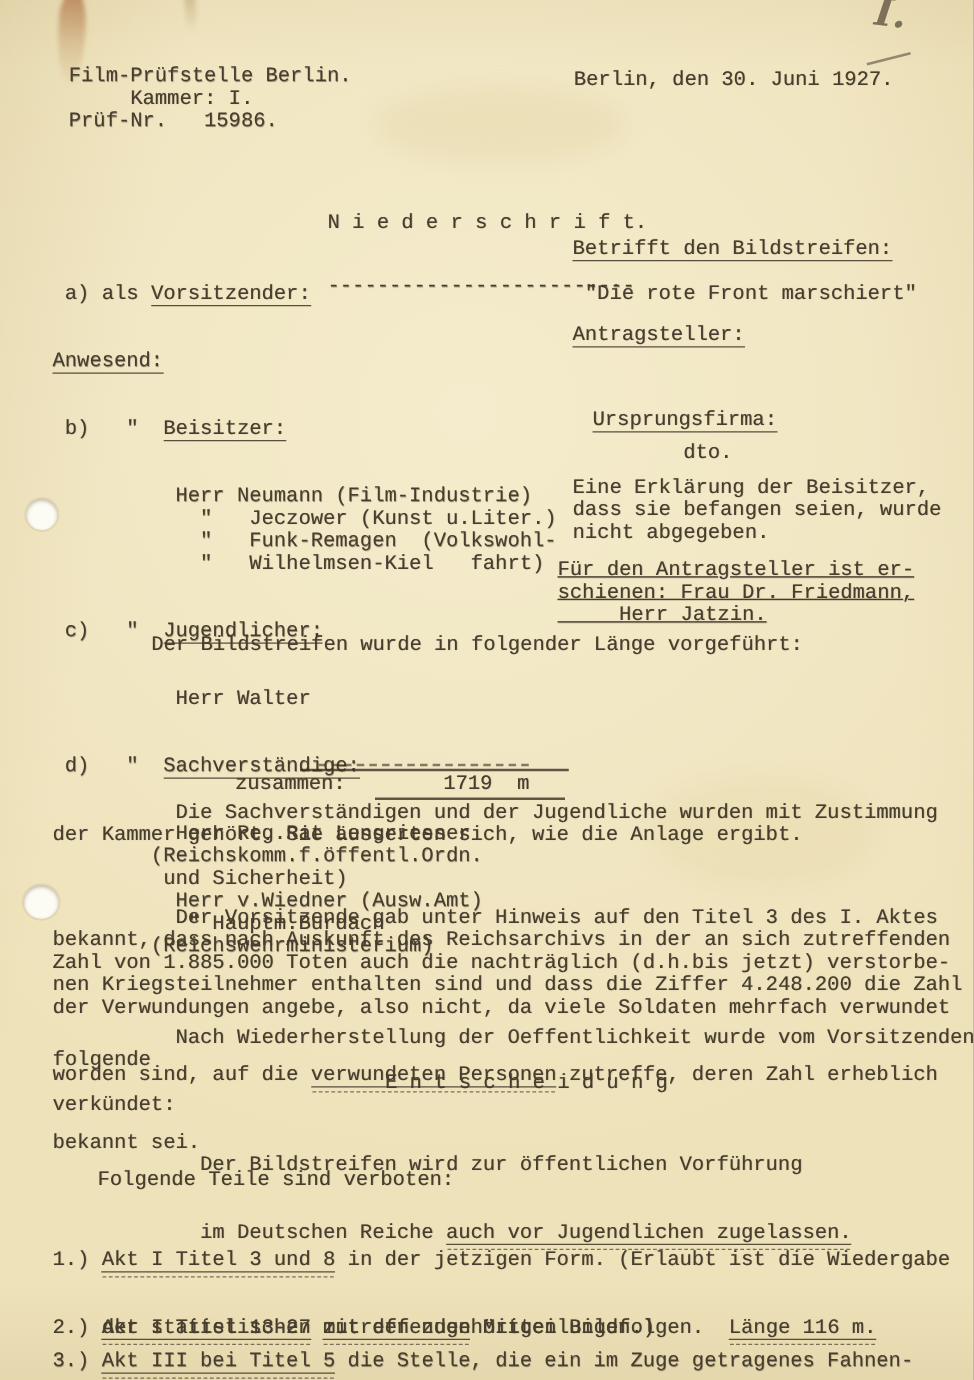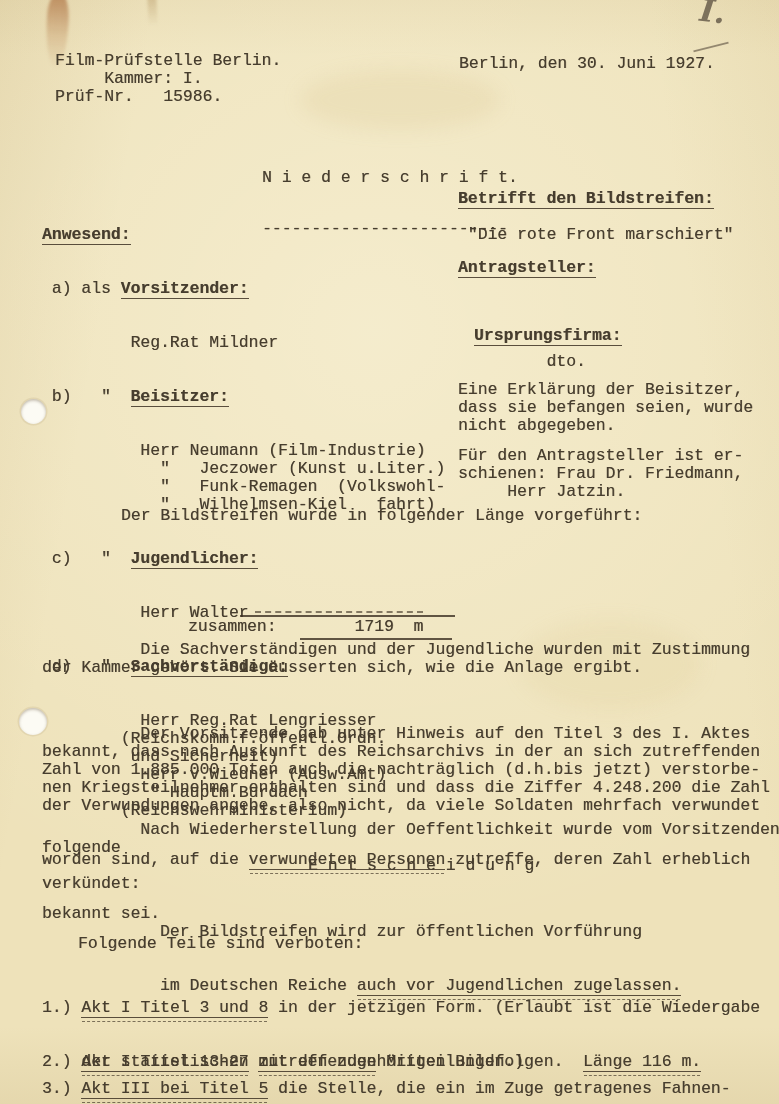--- a/index.html
+++ b/index.html
@@ -10,21 +10,21 @@
       radial-gradient(ellipse 130% 90% at 48% 30%, rgba(255,252,235,.38), rgba(255,252,235,0) 62%),
       linear-gradient(100deg, rgba(190,166,112,.20), rgba(190,166,112,0) 16%),
       linear-gradient(262deg, rgba(196,174,120,.13), rgba(196,174,120,0) 14%),
       linear-gradient(to bottom, rgba(205,185,135,.18), rgba(205,185,135,0) 5%, rgba(205,185,135,0) 93%, rgba(198,178,128,.22));
     font-family:"Liberation Mono",monospace;
     font-size:16.4px;line-height:18px;color:#463d2e;
     text-shadow:0.4px 0.3px 0.6px rgba(70,56,40,.55);
   }
   .blk{position:absolute;white-space:pre;}
   .line{white-space:pre;height:18px;}
-  .u{border-bottom:1.8px solid rgba(62,50,36,.85);padding-bottom:0px;font-weight:bold;}
+  .u{border-bottom:1.8px solid rgba(62,50,36,.85);padding-bottom:0px;}
   .u2{position:relative;border-bottom:1.8px solid rgba(62,50,36,.85);}
   .u2::after{content:"";position:absolute;left:1px;right:1px;bottom:-5px;border-top:1.8px dashed rgba(62,50,36,.65);}
   .rule{position:absolute;height:0;border-top:2px solid rgba(60,48,34,.8);}
   .rule-d{position:absolute;height:0;border-top:2px dashed rgba(60,48,34,.6);}
   .gap{display:inline-block;}
   .hole{position:absolute;border-radius:50%;background:#fcfbf4;
         box-shadow:inset 0 1.5px 3px rgba(90,70,40,.35), 0 0 0 1.5px rgba(140,115,70,.12);}
   .stain{position:absolute;left:46px;top:-8px;width:22px;height:78px;
          background:linear-gradient(to bottom, rgba(152,74,24,.55), rgba(165,95,40,.22) 55%, rgba(165,95,40,0));
          filter:blur(1.5px);border-radius:50% 50% 40% 60%/30% 40% 60% 70%;transform:rotate(4deg);}
@@ -56,23 +56,22 @@
      Kammer: I.
 Prüf-Nr.   15986.</div>
   <div class="blk" style="left:459px;top:55px;">Berlin, den 30. Juni 1927.</div>
 
   <div class="blk" style="left:262px;top:135px;line-height:17px;">
     <div>N i e d e r s c h r i f t.</div>
     <div>-------------------------</div>
   </div>
 
   <div class="blk" style="left:42px;top:190px;">
+    <div class="line"><span> a) als </span><span class="u">Vorsitzender:</span></div>
     <div class="line"><span class="u">Anwesend:</span></div>
-    <div class="line"><span> a) als </span><span class="u">Vorsitzender:</span></div>
-    <div class="line">         Reg.Rat Mildner</div>
     <div class="line"><span> b)   "  </span><span class="u">Beisitzer:</span></div>
     <div>          Herr Neumann (Film-Industrie)
             "   Jeczower (Kunst u.Liter.)
             "   Funk-Remagen  (Volkswohl-
             "   Wilhelmsen-Kiel   fahrt)</div>
     <div class="line"><span> c)   "  </span><span class="u">Jugendlicher:</span></div>
     <div class="line">          Herr Walter</div>
     <div class="line"><span> d)   "  </span><span class="u">Sachverständige:</span></div>
     <div>          Herr Reg.Rat Lengriesser
         (Reichskomm.f.öffentl.Ordn.
@@ -83,21 +82,21 @@
   </div>
 
   <div class="blk" style="left:458px;top:190px;"><span class="u">Betrifft den Bildstreifen:</span></div>
   <div class="blk" style="left:458px;top:226px;"> "Die rote Front marschiert"</div>
   <div class="blk" style="left:458px;top:259px;"><span class="u">Antragsteller:</span></div>
   <div class="blk" style="left:474px;top:327px;"><span class="u">Ursprungsfirma:</span></div>
   <div class="blk" style="left:458px;top:353px;">         dto.</div>
   <div class="blk" style="left:458px;top:381px;">Eine Erklärung der Beisitzer,
 dass sie befangen seien, wurde
 nicht abgegeben.</div>
-  <div class="blk" style="left:458px;top:447px;">Für den Antragsteller ist er-
+  <div class="blk" style="left:446px;top:447px;text-decoration:underline;">Für den Antragsteller ist er-
 schienen: Frau Dr. Friedmann,
      Herr Jatzin.</div>
 
   <div class="blk" style="left:97px;top:507px;margin-left:24px;">Der Bildstreifen wurde in folgender Länge vorgeführt:</div>
   <div class="rule-d" style="left:255px;top:611px;width:168px;"></div>
   <div class="rule" style="left:240px;top:615px;width:215px;"></div>
   <div class="blk" style="left:188px;top:618px;text-align:center;"><span>zusammen:</span><span class="gap" style="width:78px;"></span><span>1719  m</span></div>
   <div class="rule" style="left:300px;top:638px;width:152px;"></div>
 
   <div class="blk" style="left:42px;top:641px;">          Die Sachverständigen und der Jugendliche wurden mit Zustimmung

